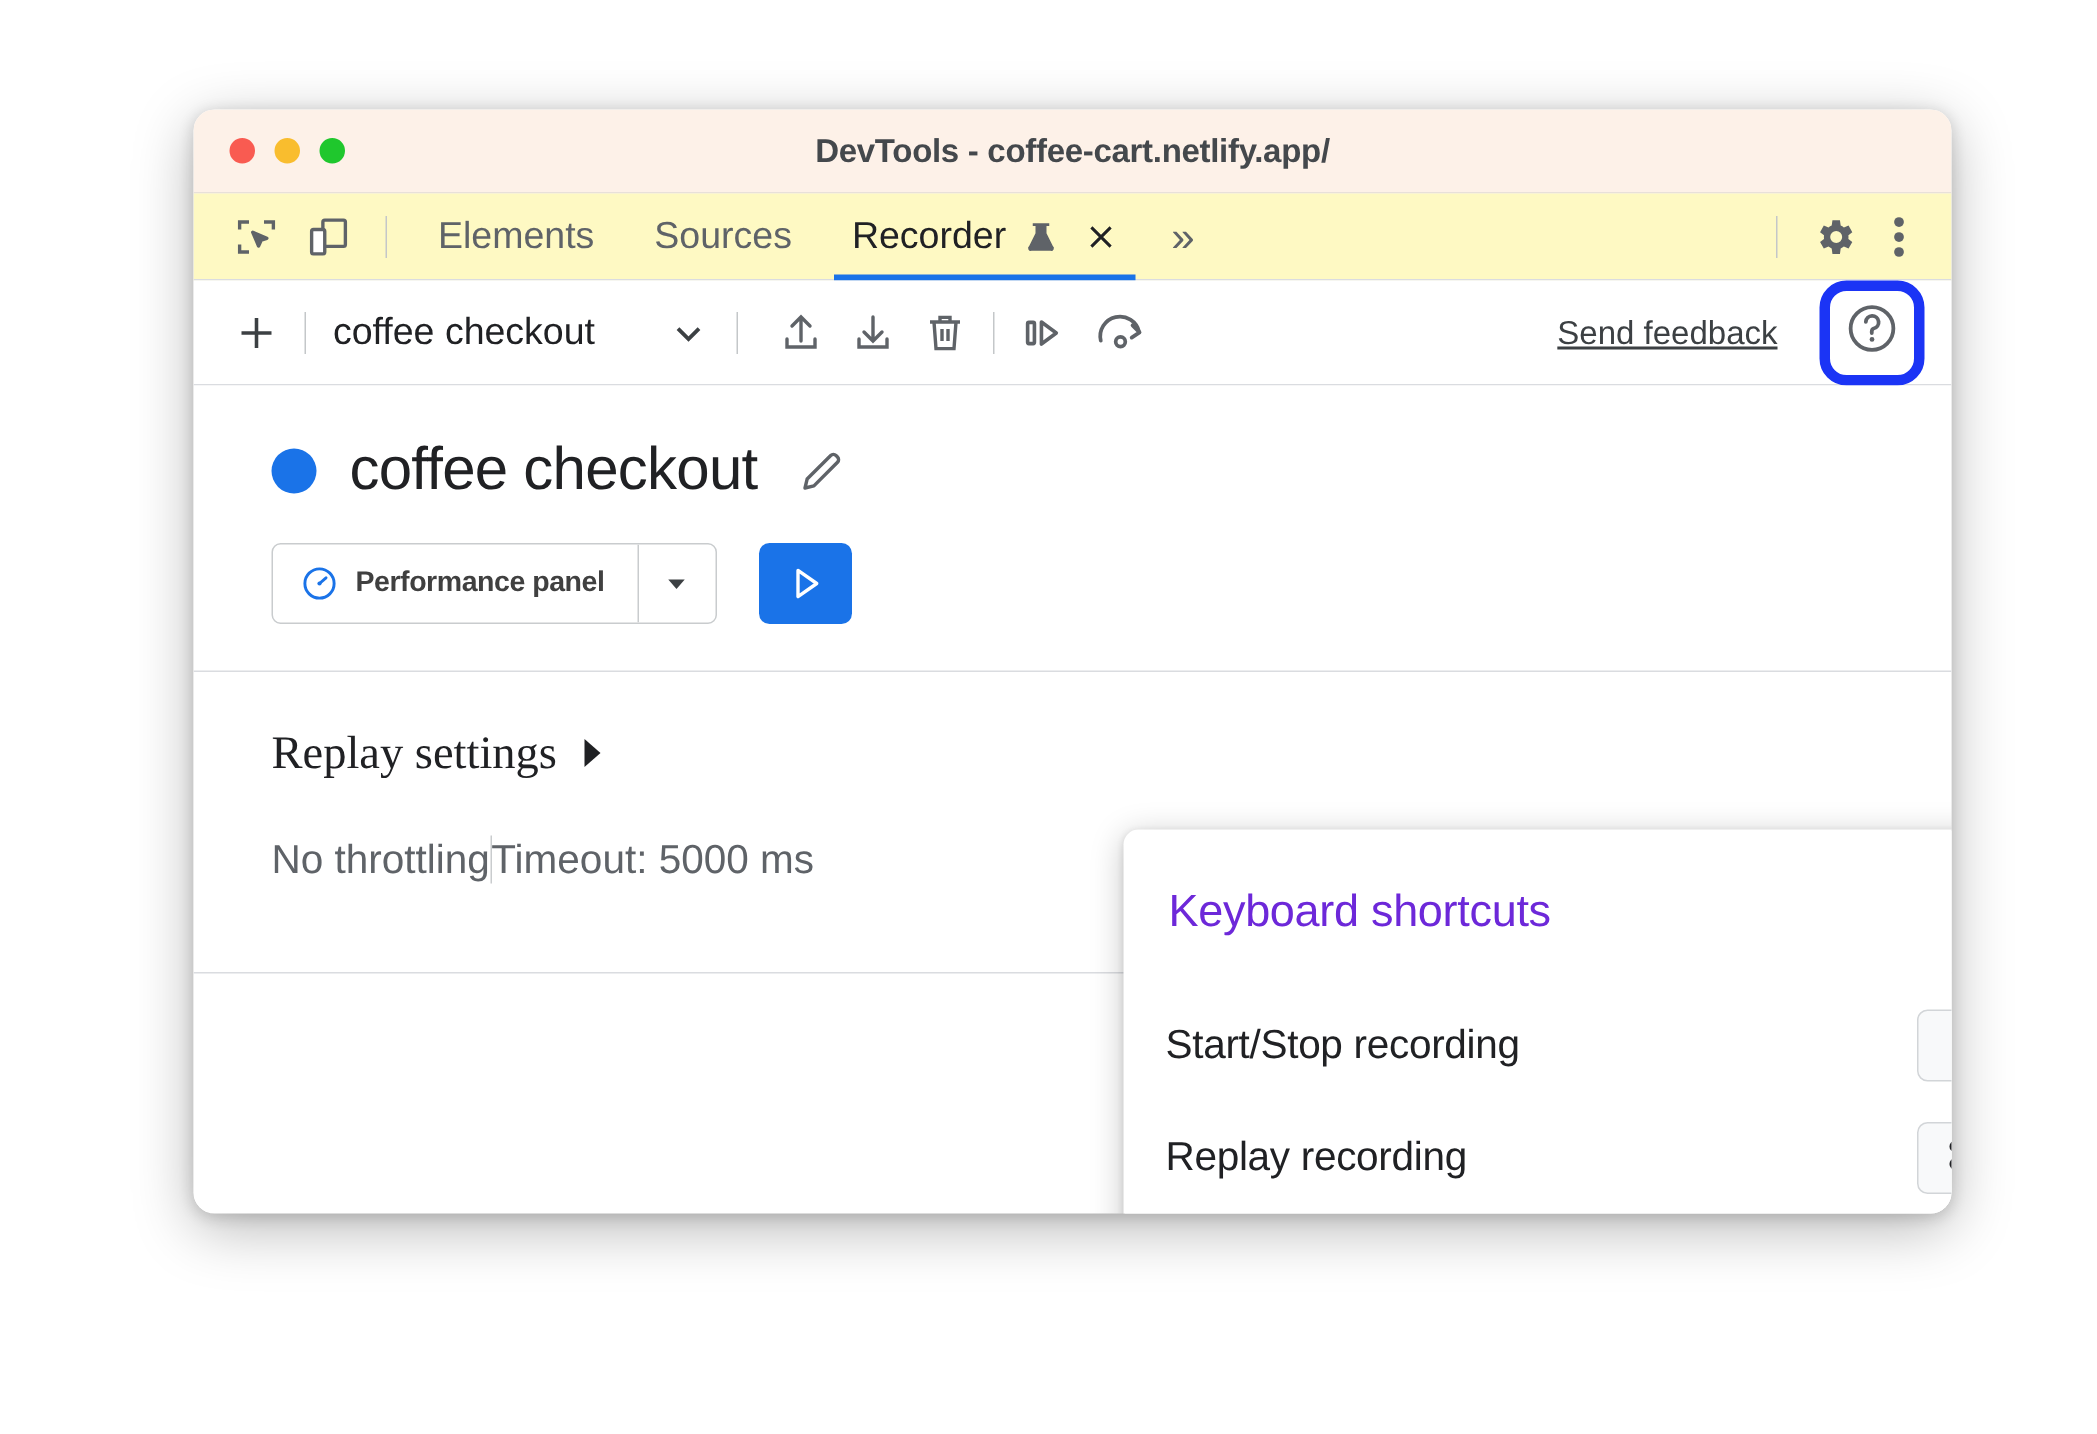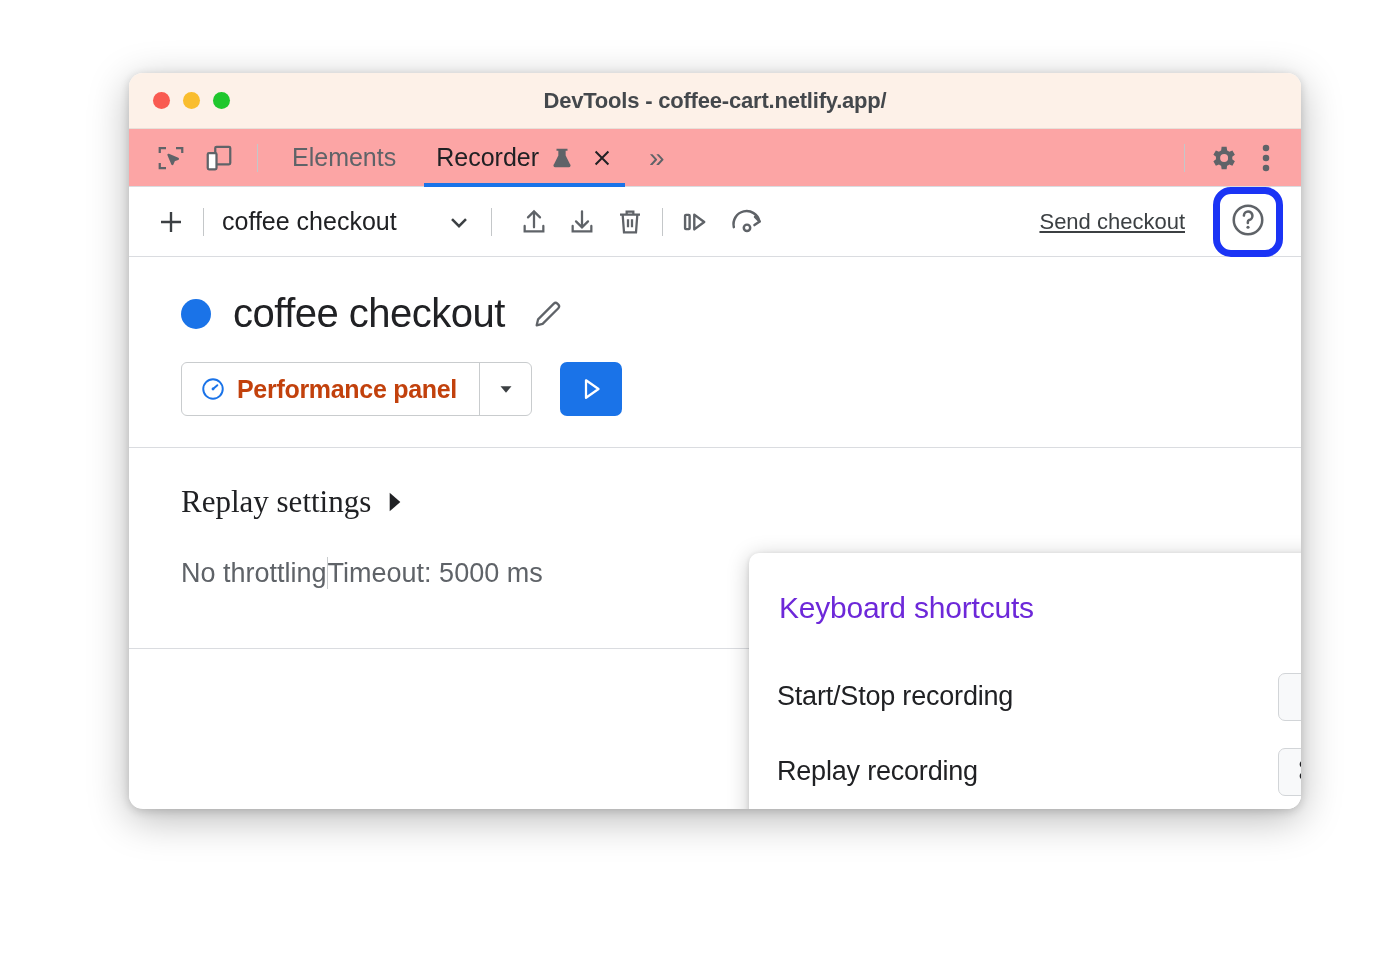--- a/index.html
+++ b/index.html
@@ -50,21 +50,21 @@
     text-align: center;
     font-size: 22px;
     font-weight: bold;
     color: #44484c;
     letter-spacing: -0.2px;
   }
 
   
   #tabstrip {
     height: 58px;
-    background: #fca5a5;
+    background: #fef9c3;
     display: flex;
     align-items: center;
     padding-left: 18px;
     position: relative;
     border-bottom: 1px solid #dadce0;
   }
   .icon-btn {
     width: 48px; height: 46px;
     display: flex; align-items: center; justify-content: center;
     cursor: pointer;
@@ -175,23 +175,23 @@
     background: #fff;
   }
   #perf-main {
     display: flex;
     align-items: center;
     gap: 11px;
     padding: 0 22px 0 18px;
     height: 100%;
   }
   #perf-label {
-    font-size: 25px;
+    font-size: 19px;
     font-weight: bold;
-    color: #c2410c;
+    color: #404040;
     letter-spacing: -0.3px;
   }
   #perf-arrow {
     width: 52px; height: 100%;
     border-left: 1px solid #c9ccce;
     display: flex; align-items: center; justify-content: center;
   }
   #replay-btn {
     height: 54px;
     min-width: 60px;
@@ -342,20 +342,23 @@
       <svg width="30" height="30" viewBox="0 0 24 24" fill="none" stroke="#5f6368" stroke-width="1.8">
         <rect x="9" y="3" width="12" height="14" rx="1"></rect>
         <rect x="3" y="8" width="7" height="13" rx="1" fill="#fff"></rect>
       </svg>
     </div>
     <div class="vsep"></div>
 
     <div class="tab">
       <span>Elements</span>
     </div>
+    <div class="tab">
+      <span>Sources</span>
+    </div>
     <div class="tab active">
       <span>Recorder</span>
       <span style="display:flex;margin-left:4px;">
         <svg width="22" height="26" viewBox="0 0 24 24" fill="#5f6368">
           <path d="M6 2h12v2h-2v5.2l4.6 9.3A2 2 0 0 1 18.8 22H5.2a2 2 0 0 1-1.8-3.5L8 9.2V4H6V2z"></path>
         </svg>
       </span>
       <span style="display:flex;margin-left:10px;">
         <svg width="22" height="22" viewBox="0 0 24 24" stroke="#202124" stroke-width="2.2" fill="none">
           <path d="M5 5l14 14M19 5L5 19"></path>
@@ -425,21 +428,21 @@
       </svg>
     </div>
     <div class="icon-btn" style="width:56px;">
       <svg width="38" height="34" viewBox="0 0 26 22" stroke="#5f6368" stroke-width="1.7" fill="none" stroke-linecap="round">
         <path d="M4 14.5A8 8 0 0 1 21.5 10.5"></path>
         <path d="M18.5 7.5l3.2 3.2-3.6 2.4" stroke-linejoin="round"></path>
         <circle cx="13" cy="15" r="2.2"></circle>
       </svg>
     </div>
 
-    <div id="send-feedback">Send checkout</div>
+    <div id="send-feedback">Send feedback</div>
 
     <div id="help-wrap">
       <div id="help-highlight"></div>
       <div id="help-icon">
         <svg width="38" height="38" viewBox="0 0 24 24" stroke="#5f6368" stroke-width="1.6" fill="none">
           <circle cx="12" cy="12" r="9"></circle>
           <path d="M9.4 9.2a2.7 2.7 0 1 1 3.3 2.8c-.6.2-.8.7-.8 1.3v.6" stroke-linecap="round"></path>
           <circle cx="12" cy="16.6" r="1" fill="#5f6368" stroke="none"></circle>
         </svg>
       </div>

